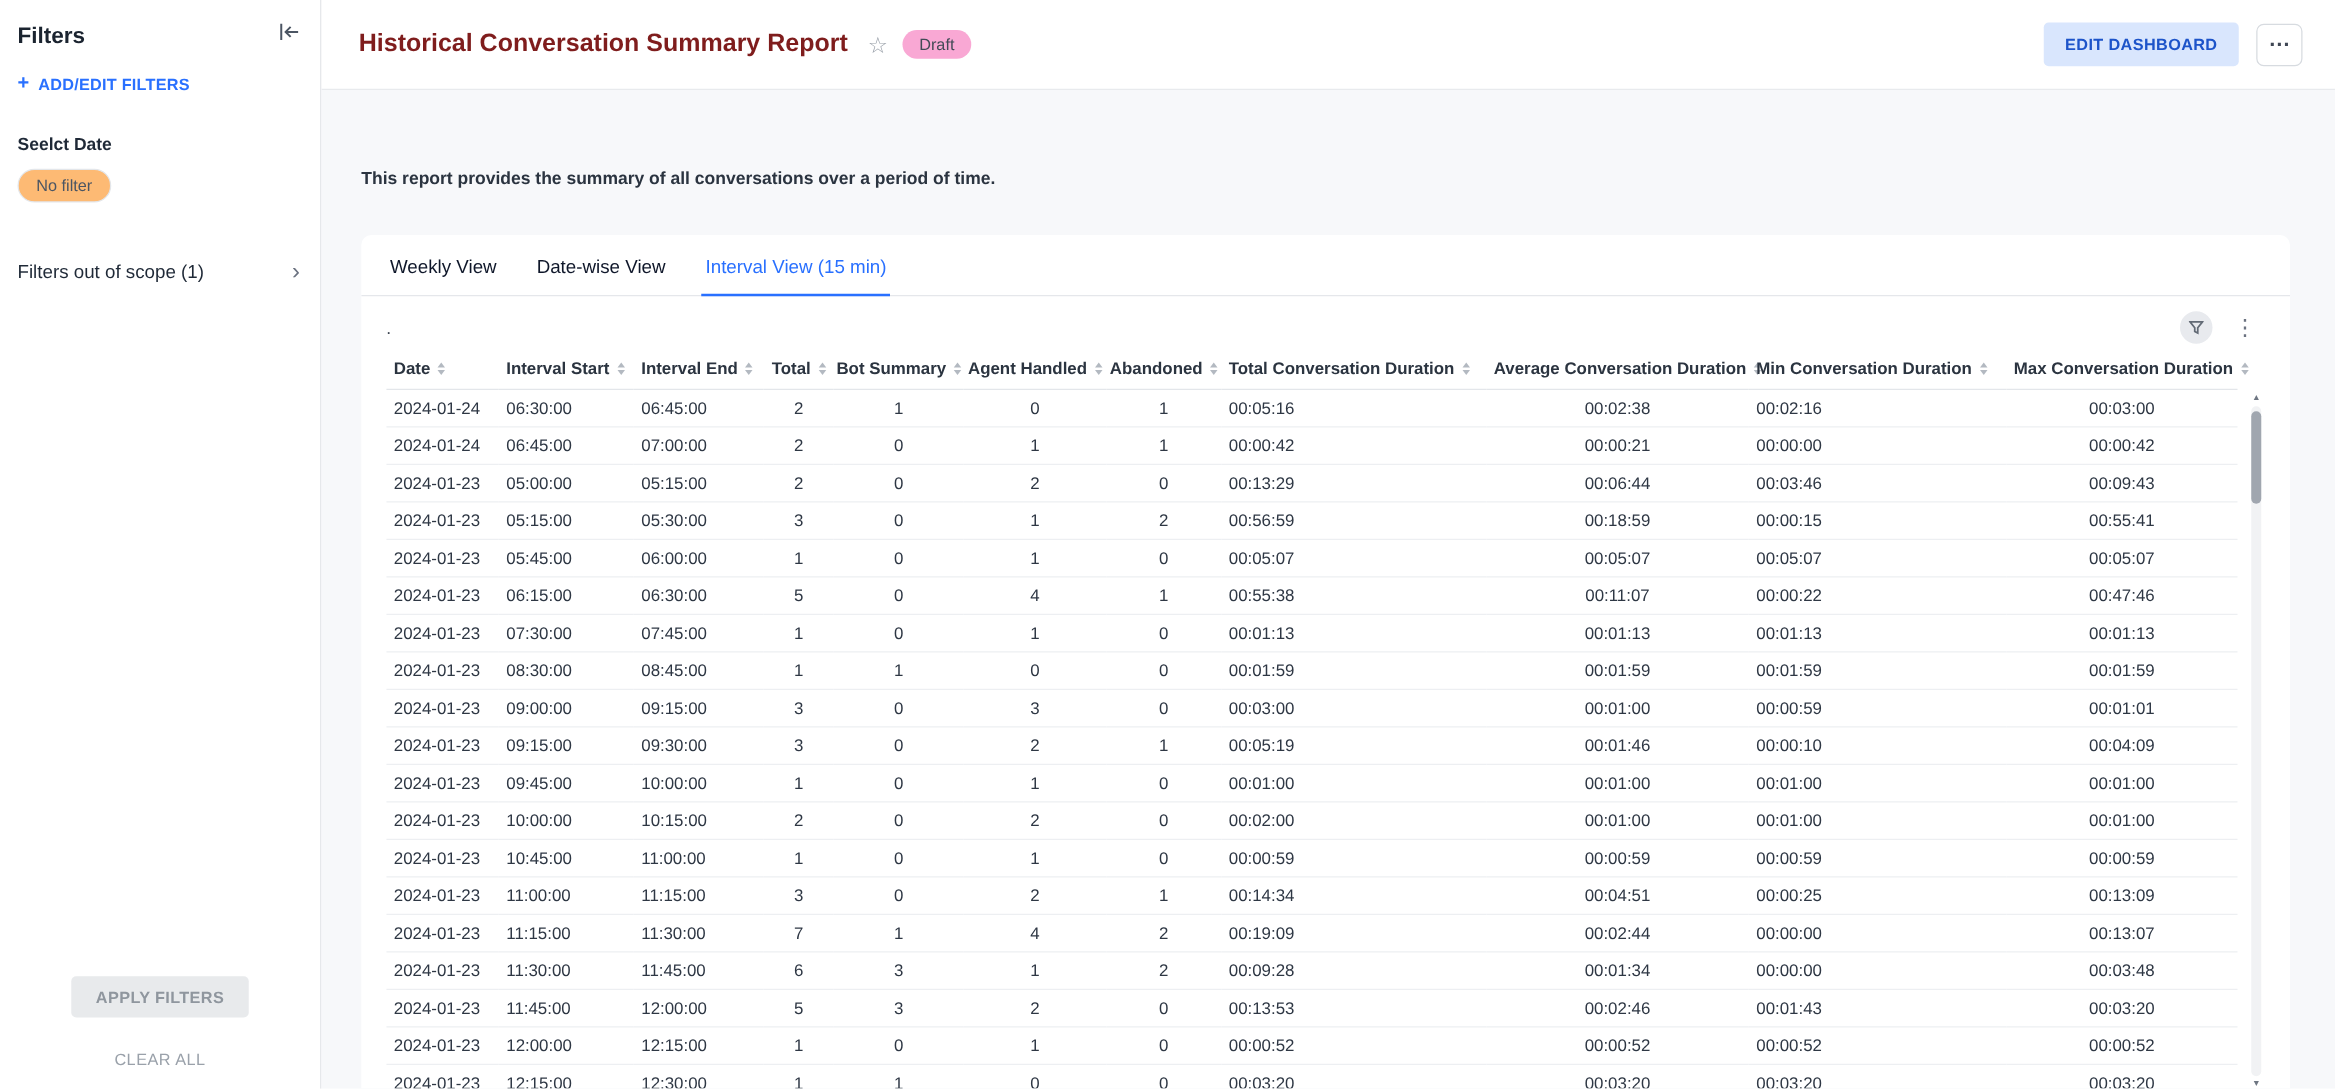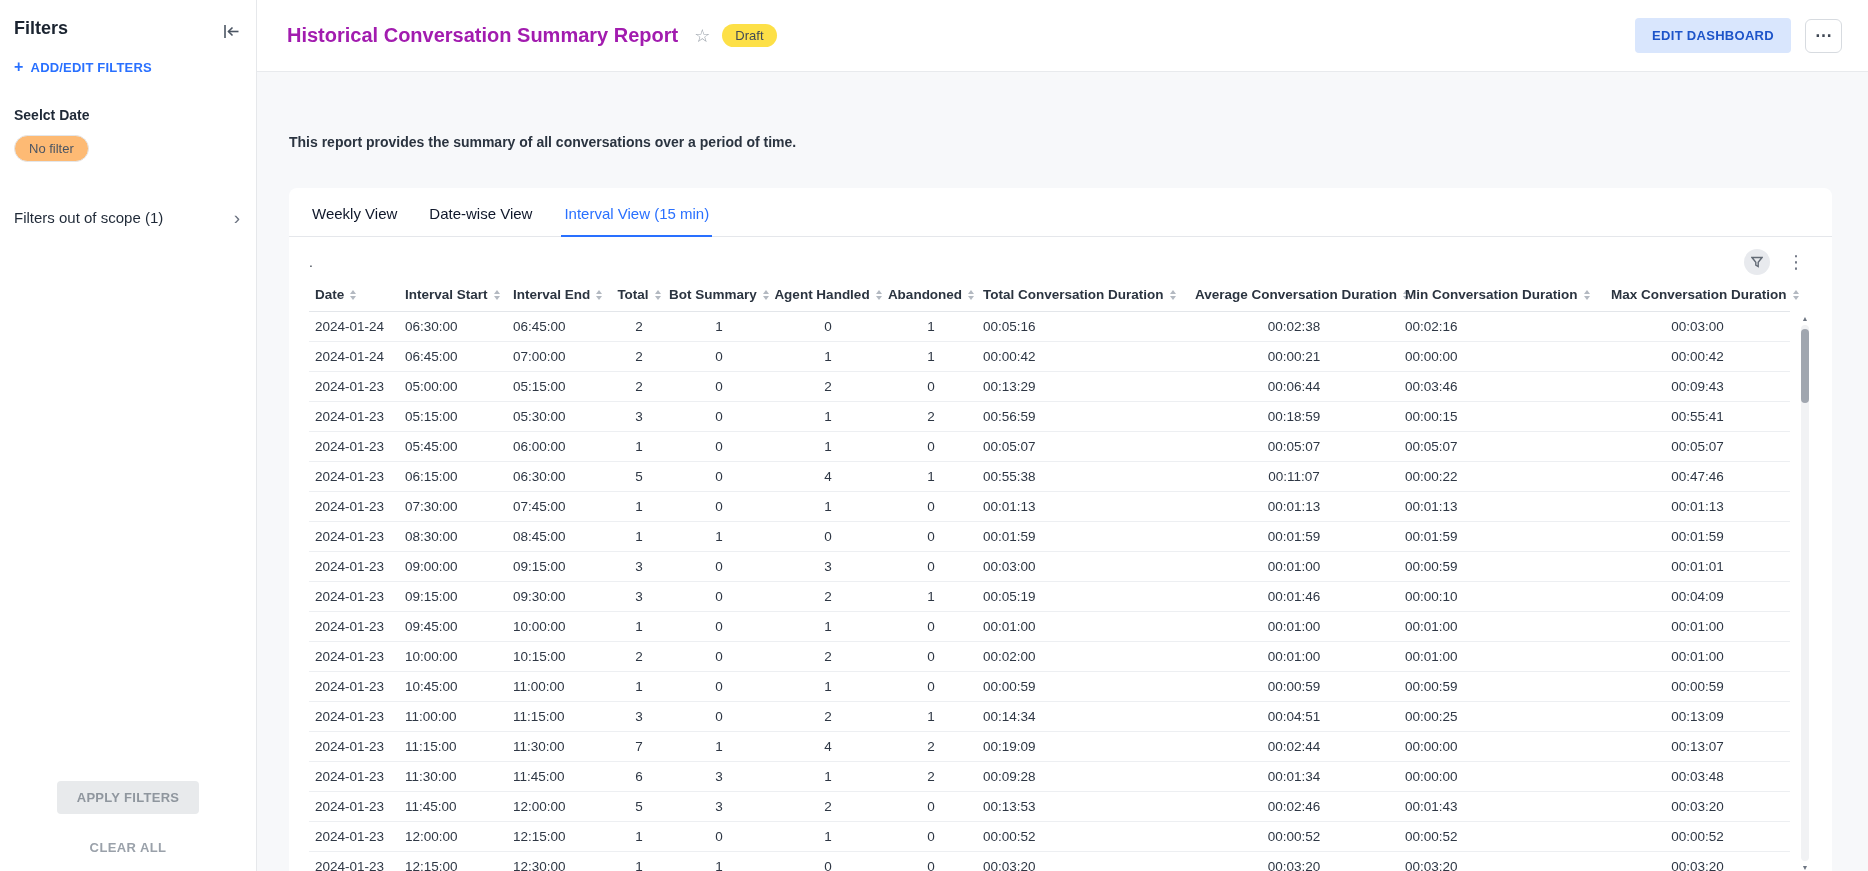--- a/index.html
+++ b/index.html
@@ -9,21 +9,21 @@
     background:#ffffff; color:#273142;
     display:flex;
   }
   
   .sidebar {
     width:257px; min-width:257px; height:100%;
     border-right:1px solid #e6e8eb;
     position:relative; background:#fff;
   }
   .sidebar-header {
-    display:flex; justify-content:space-between; align-items:flex-end;
+    display:flex; justify-content:space-between; align-items:flex-start;
     padding:18px 16px 0 14px;
   }
   .sidebar-title { font-size:18px; font-weight:700; color:#1b2430; }
   .collapse-btn { cursor:pointer; color:#4b5563; display:flex; align-items:center; }
   .add-filters {
     display:flex; align-items:center; gap:7px;
     margin:20px 14px 0 14px;
     color:var(--accent,#2970ff); font-size:13px; font-weight:700; letter-spacing:.2px;
     cursor:pointer;
   }
@@ -42,33 +42,33 @@
   .sidebar-footer {
     position:absolute; left:0; right:0; bottom:0;
     text-align:center; padding-bottom:16px;
   }
   .apply-btn {
     background:#e8eaec; color:#8f969e; border:none;
     font-family:inherit; font-size:13px; font-weight:700; letter-spacing:.3px;
     padding:9px 20px; border-radius:4px; cursor:pointer;
   }
   .clear-all {
-    margin-top:26px; color:#9aa1aa; font-size:13px; font-weight:700;
+    margin-top:26px; color:#9aa1aa; font-size:13px; font-weight:400;
     letter-spacing:.4px; cursor:pointer;
   }
   
   .main { flex:1; display:flex; flex-direction:column; height:100%; background:#f7f8fa; overflow:hidden; }
   .topbar {
     height:72px; min-height:72px; background:#fff; border-bottom:1px solid #e8eaed;
     display:flex; align-items:center; padding:0 26px 0 30px;
   }
-  .page-title { font-size:20px; font-weight:700; color:#a21caf; }
+  .page-title { font-size:20px; font-weight:700; color:#7f1d1d; }
   .star { margin-left:16px; font-size:18px; color:#9aa1aa; cursor:pointer; }
   .badge {
-    margin-left:12px; background:#fde047; color:#414a56;
+    margin-left:12px; background:#f9a8d4; color:#414a56;
     font-size:13px; padding:4px 13px; border-radius:13px;
   }
   .topbar-right { margin-left:auto; display:flex; align-items:center; gap:14px; }
   .edit-btn {
     background:var(--accent-light,#d9e6fd); color:#1d54c9; border:none;
     font-family:inherit; font-size:13px; font-weight:700; letter-spacing:.3px;
     padding:10px 17px; border-radius:4px; cursor:pointer;
   }
   .more-btn {
     width:37px; height:34px; background:#fff; border:1px solid #d7dbe0; border-radius:6px;

